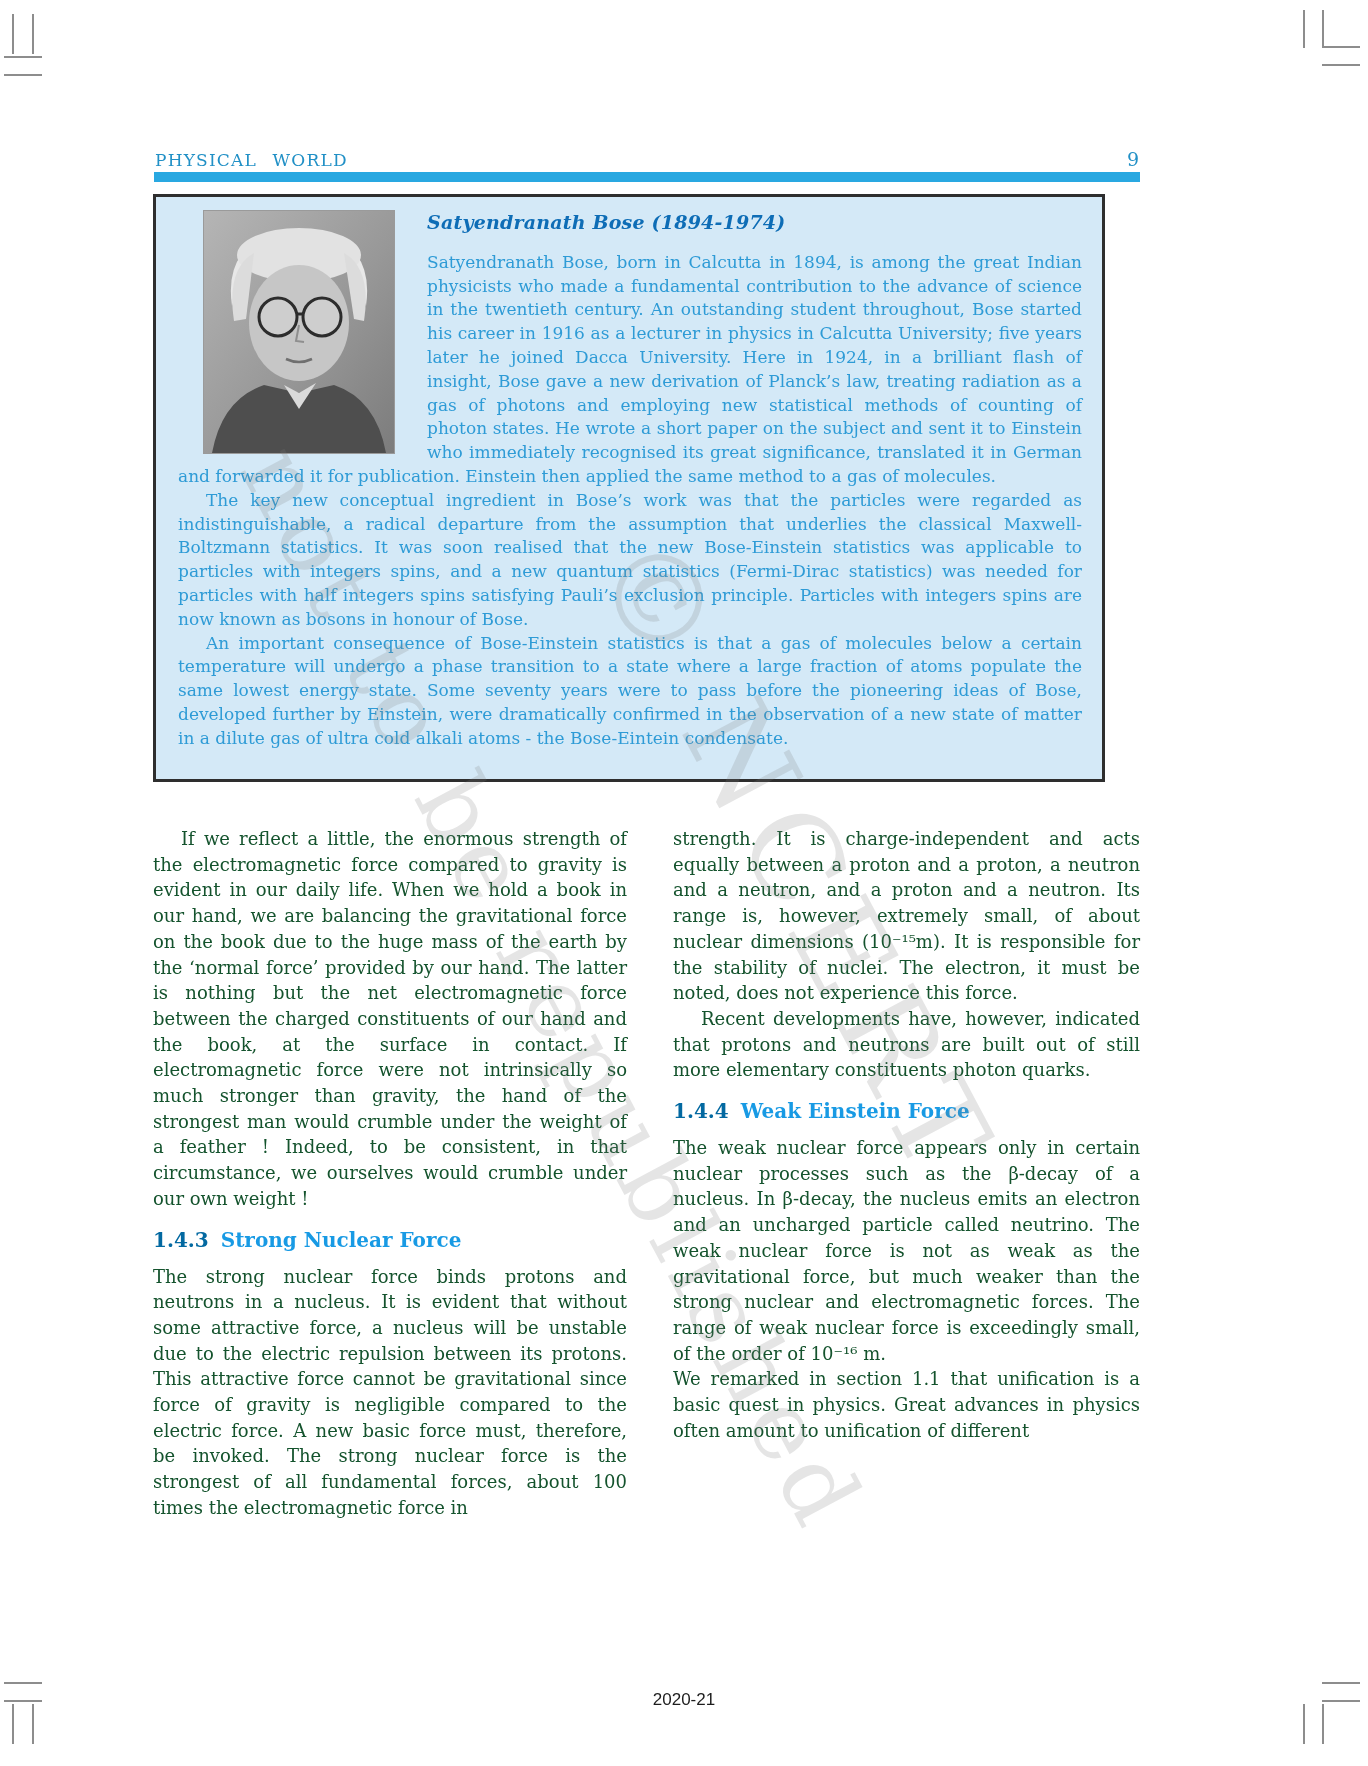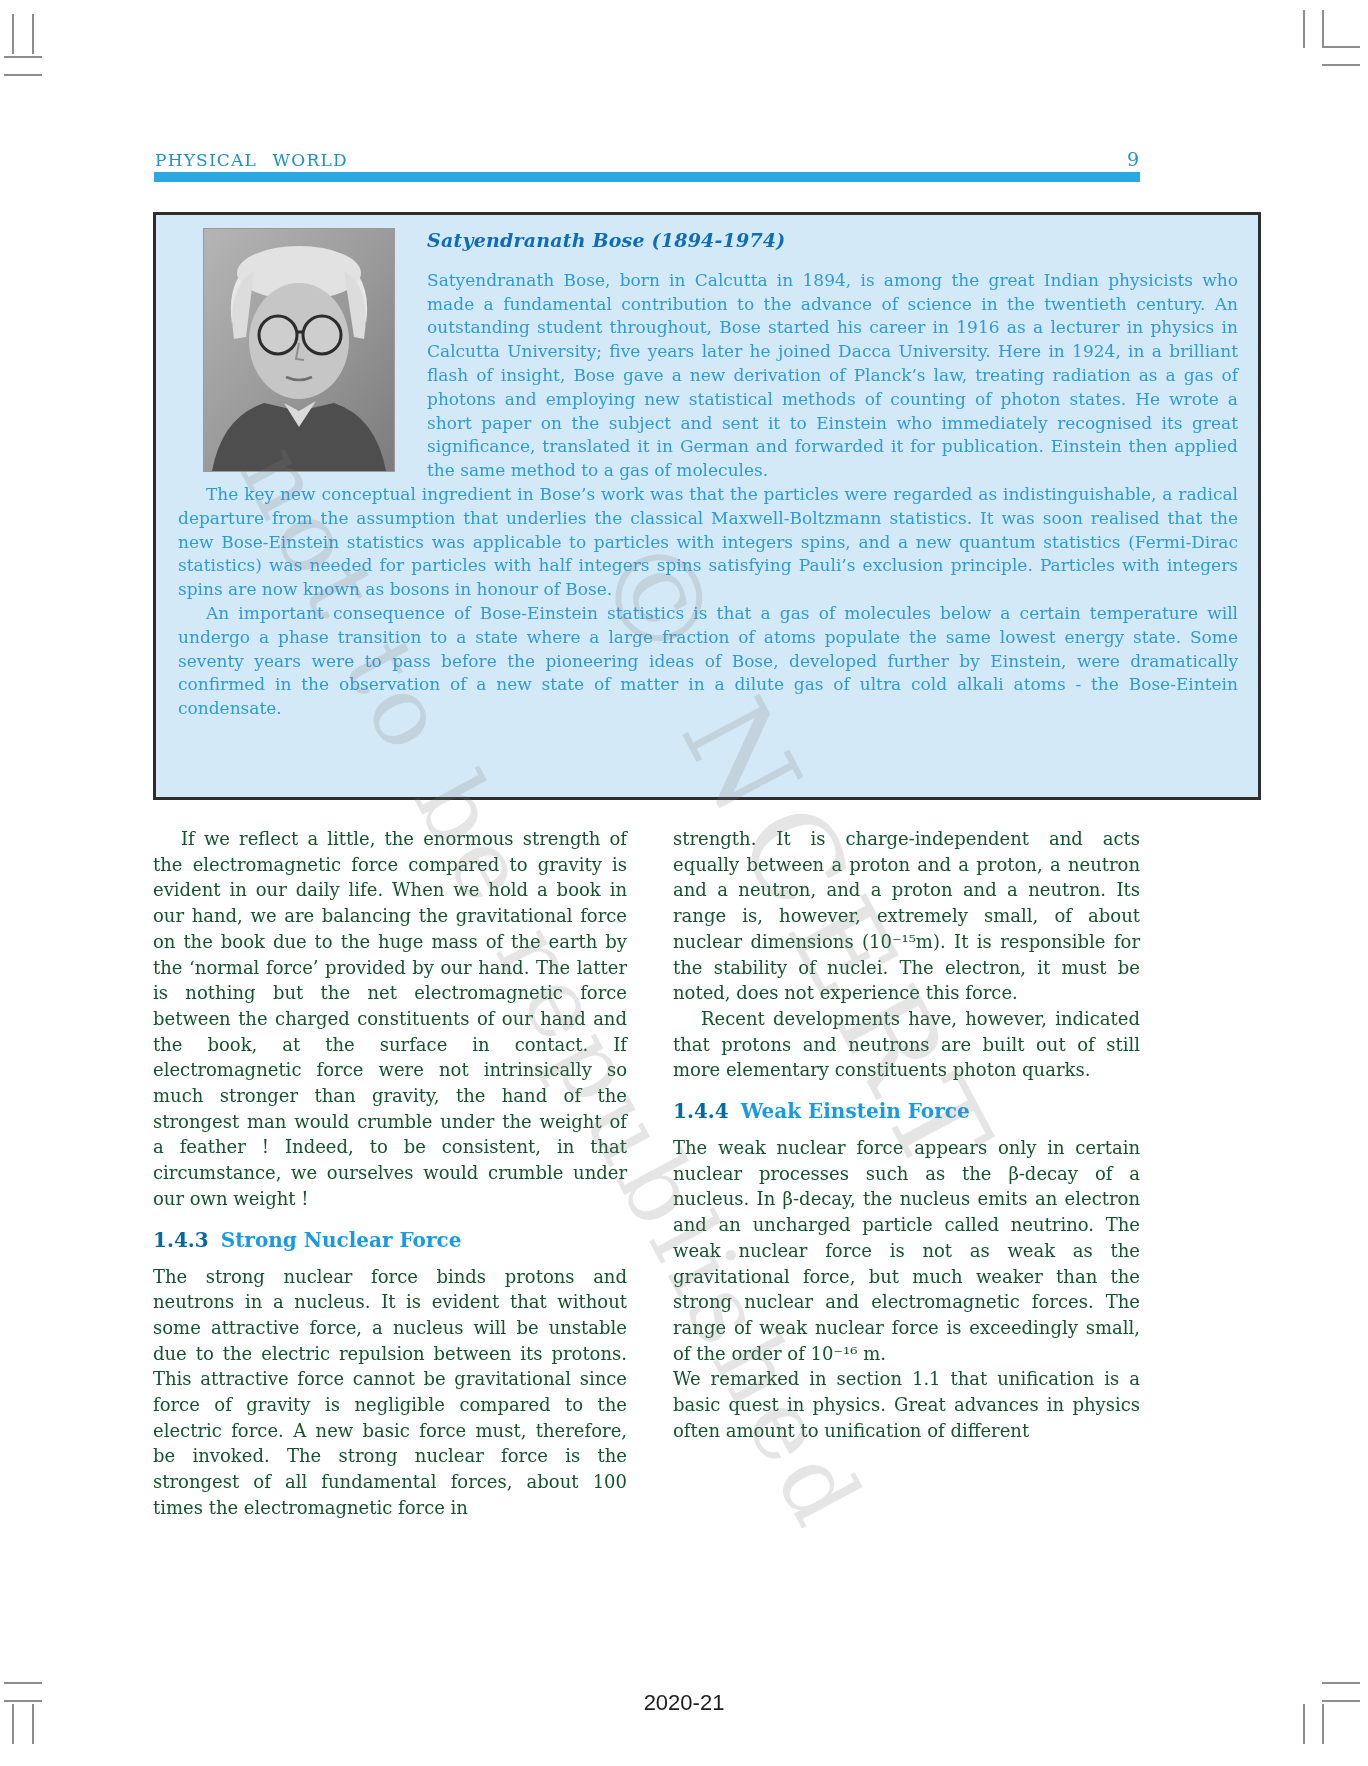--- a/index.html
+++ b/index.html
@@ -18,21 +18,21 @@
     color:#2190c6; font-size:17px; letter-spacing:1.2px; word-spacing:9px;
   }
   .rh-page { font-size:19px; letter-spacing:0; }
   .head-rule {
     position:absolute; left:154px; top:172px; width:986px; height:10px;
     background:#29a8e1;
   }
 
   
   .bose-box {
-    position:absolute; left:153px; top:212px; width:1108px; min-height:588px;
+    position:absolute; left:153px; top:194px; width:952px; min-height:588px;
     background:#d4e9f7; border:3px solid #2e2e2e;
     padding:12px 20px 10px 22px;
     color:#2e9bd6; font-size:17px; line-height:23.8px; text-align:justify;
   }
   .bose-photo {
     float:left; width:190px; height:242px; margin:2px 33px 8px 26px;
     outline:1px solid #9a9a9a;
   }
   .bose-title {
     color:#0e6db6; font-size:19px; font-weight:bold; font-style:italic;
@@ -62,21 +62,21 @@
     gap:150px; transform:rotate(62deg);
     color:rgba(125,125,125,0.20); pointer-events:none; z-index:5;
     white-space:nowrap; font-family:"DejaVu Serif",serif;
   }
   .wm1 { font-size:120px; letter-spacing:14px; }
   .wm2 { font-size:96px; letter-spacing:8px; }
 
   .folio {
     position:absolute; left:0; top:1690px; width:100%;
     text-align:center; font-family:"Liberation Sans","DejaVu Sans",sans-serif;
-    font-size:22px; color:#1d1d1d;
+    font-size:17px; color:#1d1d1d;
   }
 </style>
 </head>
 <body>
 
 <div class="page">
 
   <div class="cm" style="left:12px;top:14px;width:2px;height:40px"></div>
   <div class="cm" style="left:32px;top:14px;width:2px;height:40px"></div>
   <div class="cm" style="left:4px;top:56px;width:38px;height:2px"></div>

